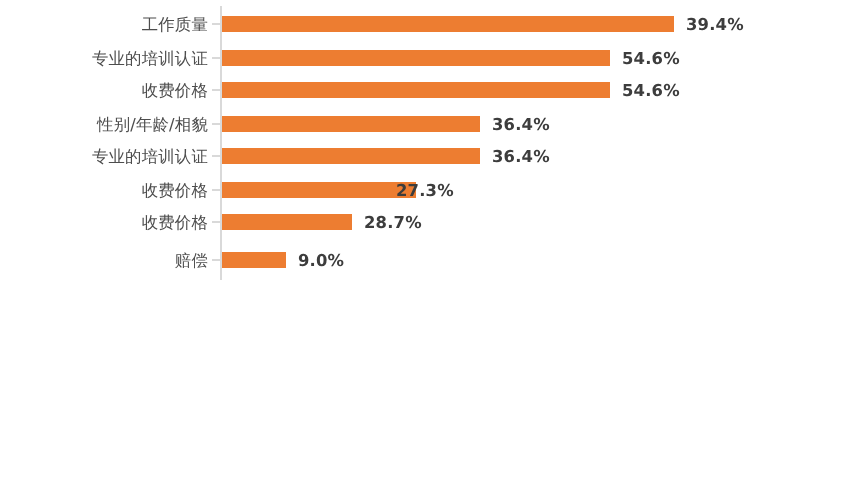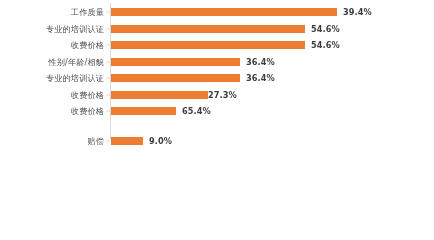--- a/index.html
+++ b/index.html
@@ -137,31 +137,31 @@
             <div class="bar" style="width: 129px; background: rgb(237, 125, 49);"></div>
           </div>
           <div class="value-label" style="left: 246px;">36.4%</div>
         </div>
         <div class="bar-row" style="top: 86.5px;">
           <div class="cat-label">收费价格</div>
           <div class="tick"></div>
           <div class="bar-wrap" style="width: 97px;">
             <div class="bar" style="width: 97px; background: rgb(237, 125, 49);"></div>
           </div>
-          <div class="value-label" style="left: 208px;">27.3%</div>
+          <div class="value-label" style="left: 198px;">27.3%</div>
         </div>
         <div class="bar-row" style="top: 103px;">
           <div class="cat-label">收费价格</div>
           <div class="tick"></div>
           <div class="bar-wrap" style="width: 65px;">
             <div class="bar" style="width: 65px; background: rgb(237, 125, 49);"></div>
           </div>
-          <div class="value-label" style="left: 182px;">65.4%</div>
+          <div class="value-label" style="left: 182px;">28.7%</div>
         </div>
-        <div class="bar-row" style="top: 133px;">
+        <div class="bar-row" style="top: 122px;">
           <div class="cat-label">赔偿</div>
           <div class="tick"></div>
           <div class="bar-wrap" style="width: 32px;">
             <div class="bar" style="width: 32px; background: rgb(237, 125, 49);"></div>
           </div>
           <div class="value-label" style="left: 149px;">9.0%</div>
         </div>
       </div>
   </div>
 </div>

